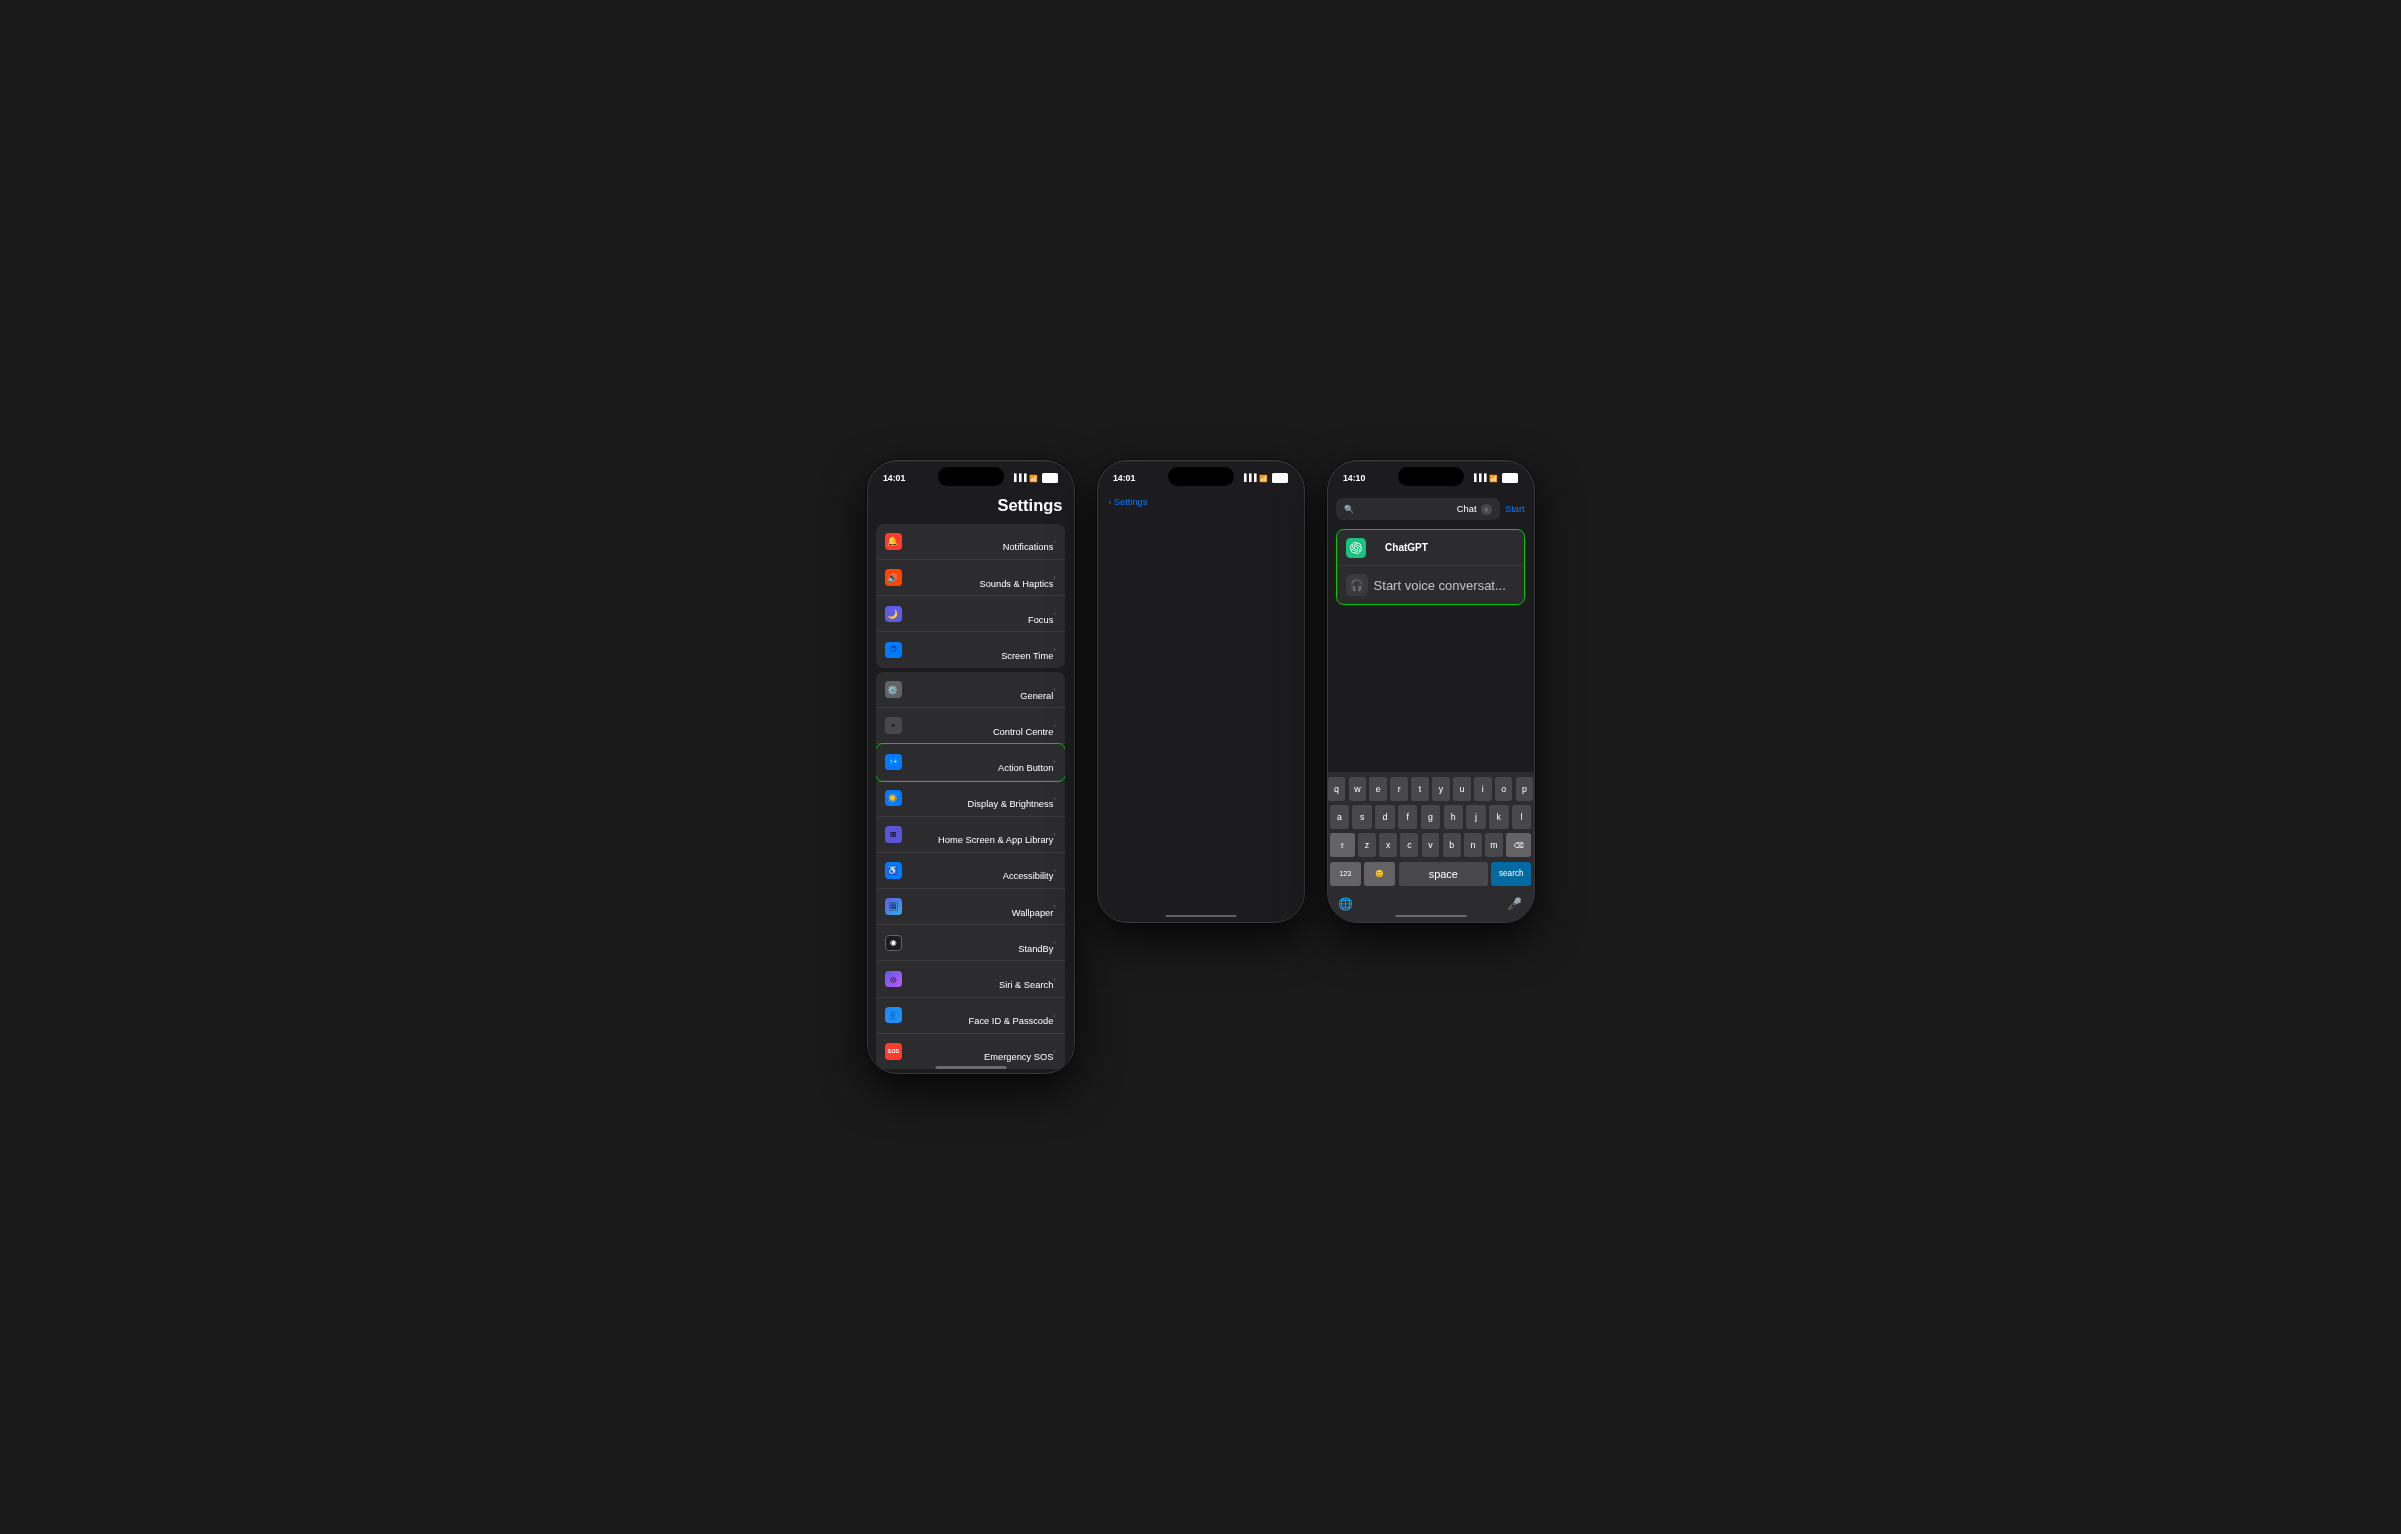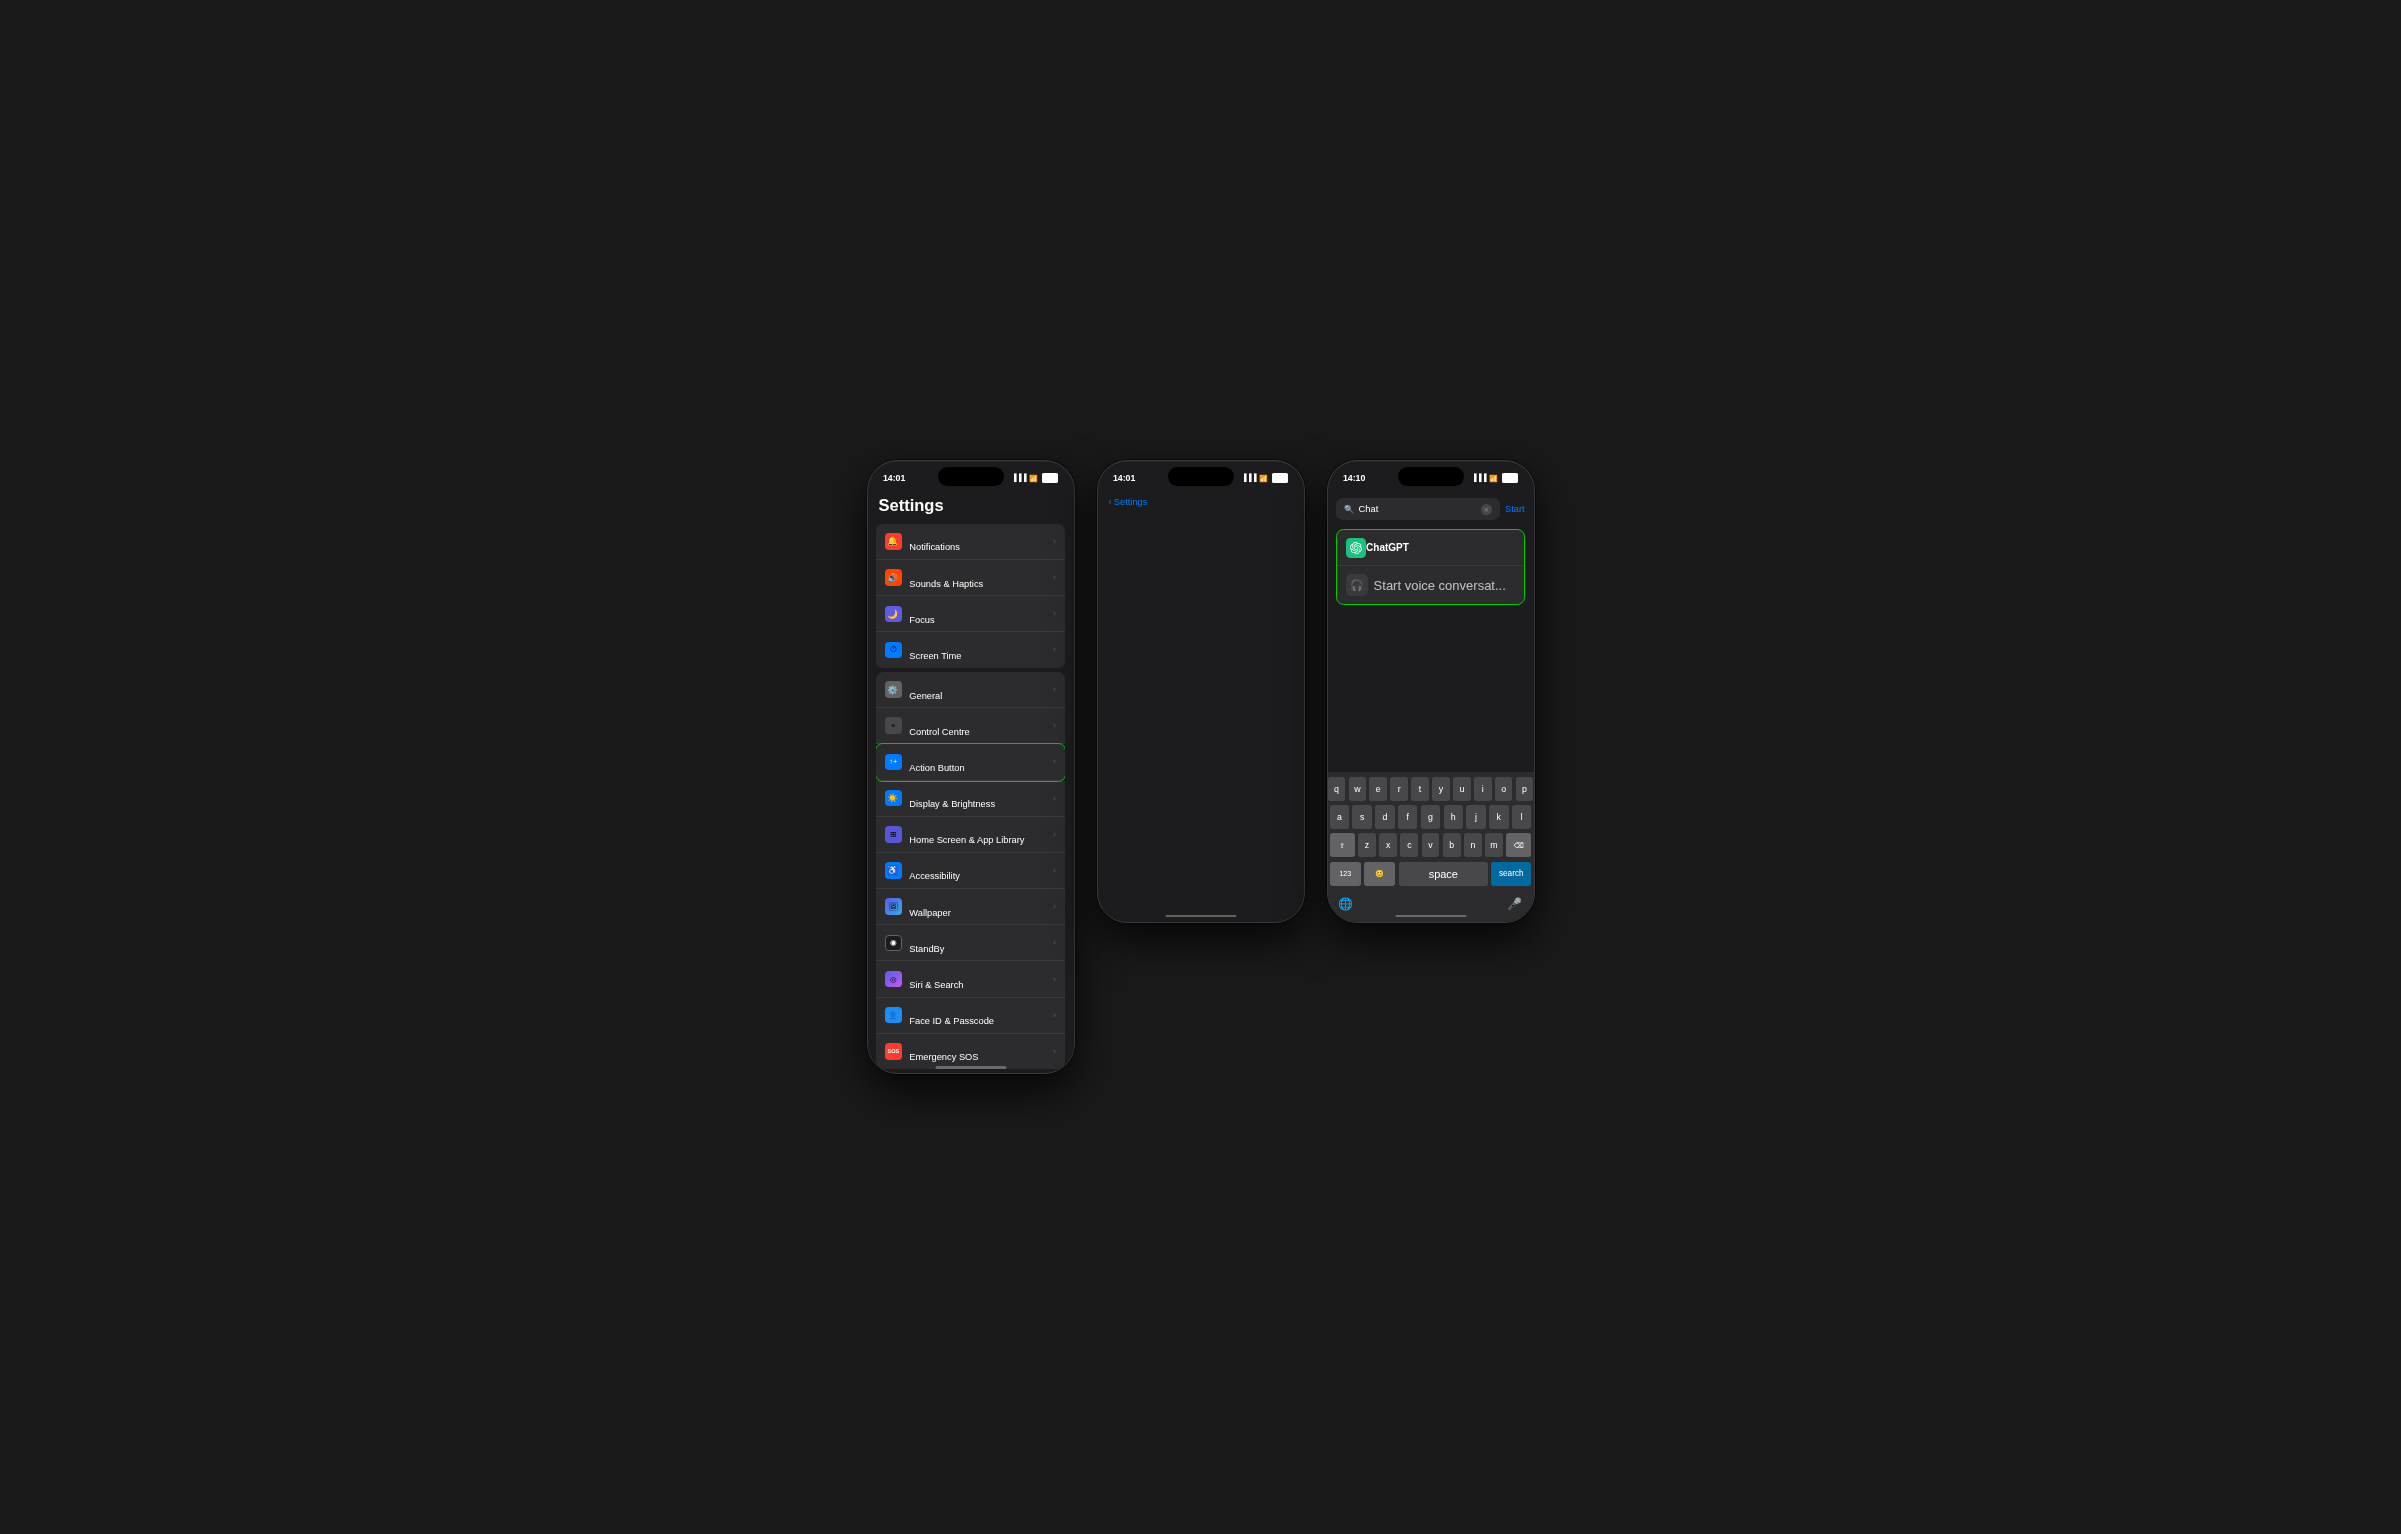--- a/index.html
+++ b/index.html
@@ -23,20 +23,21 @@
     
     .phone {
       width: 208px;
       min-height: 463px;
       background: #1c1c1e;
       border-radius: 30px;
       border: 1.1px solid #3a3a3c;
       position: relative;
       overflow: hidden;
       box-shadow: 0 0 0 0.5px #000, 0 16.5px 44px rgba(0,0,0,0.8), inset 0 0.5px 0 rgba(255,255,255,0.1);
+      text-align: right;
     }
 
     
     .dynamic-island {
       position: absolute;
       top: 6.6px;
       left: 50%;
       transform: translateX(-50%);
       width: 66px;
       height: 18.7px;
@@ -268,21 +269,21 @@
       margin: 2.2px 8.8px;
       border: 1.4px solid #00cc00;
       border-radius: 7.7px;
       background: #2c2c2e;
       overflow: hidden;
     }
 
     .chatgpt-header {
       display: flex;
       align-items: center;
-      gap: 0;
+      gap: 19px;
       padding: 7.7px 8.8px;
       border-bottom: 0.3px solid #3a3a3c;
     }
 
     .chatgpt-logo {
       width: 20px;
       height: 20px;
       background: #19c37d;
       border-radius: 4.4px;
       display: flex;

